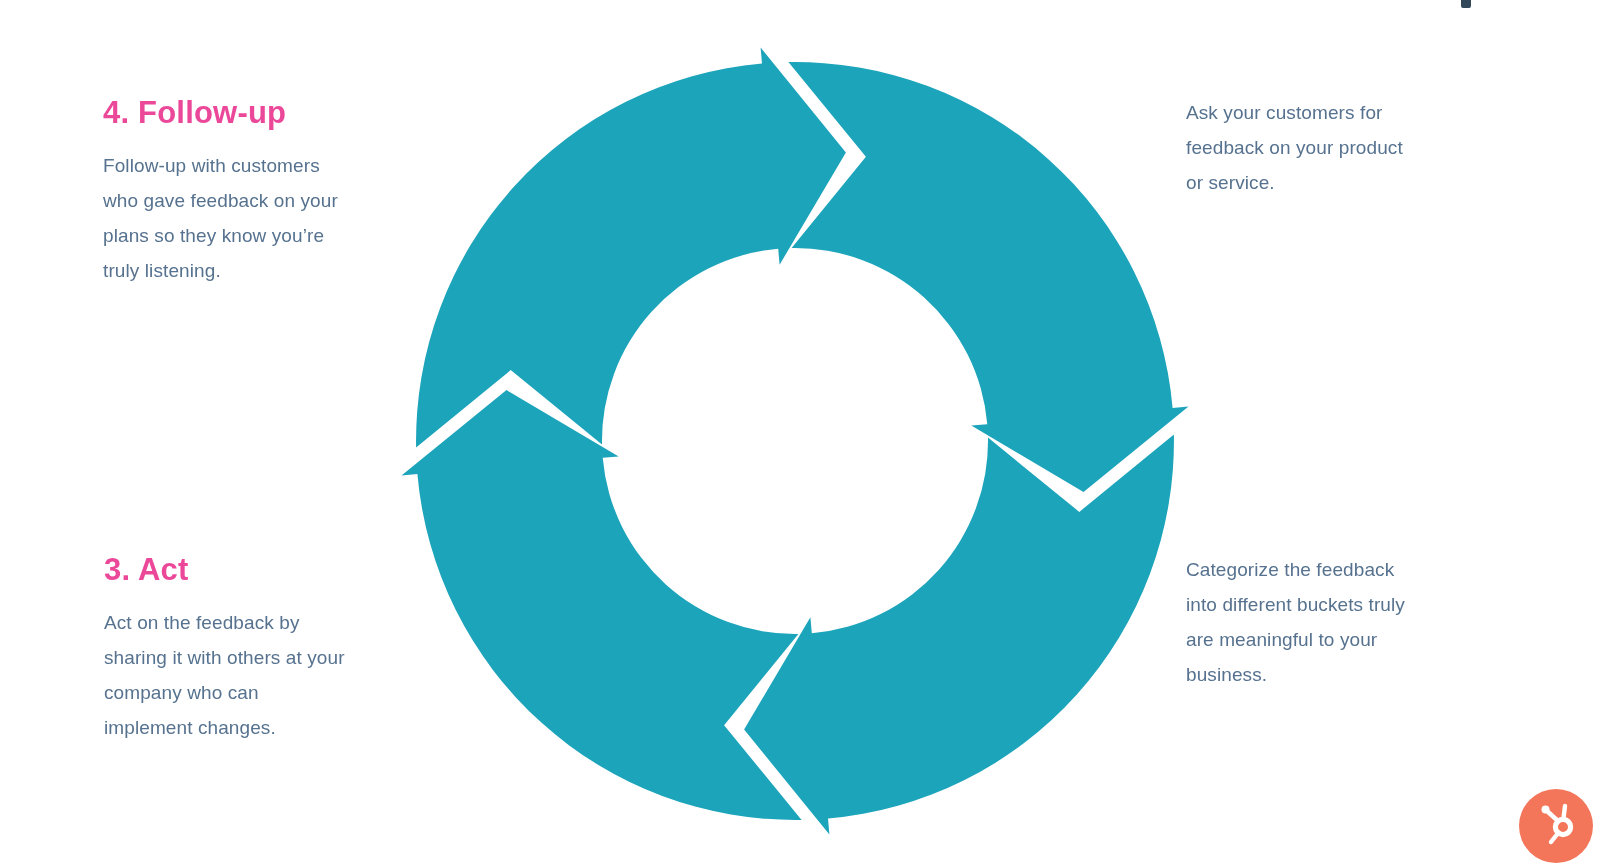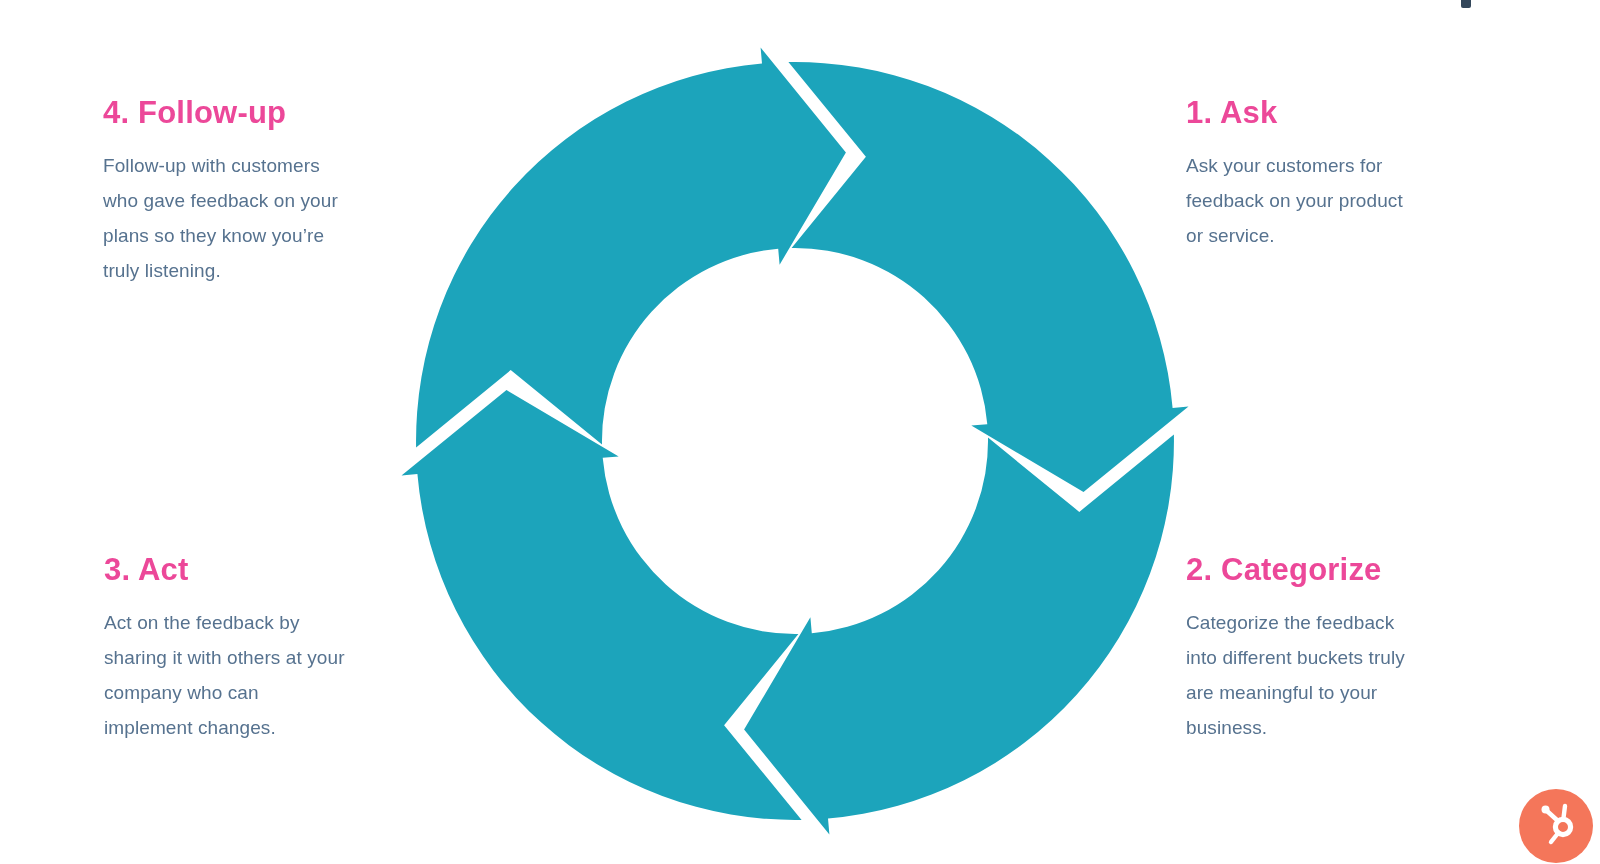--- a/index.html
+++ b/index.html
@@ -75,28 +75,26 @@
 <body>
 
 <svg id="cycle-svg" viewBox="0 0 1600 864" xmlns="http://www.w3.org/2000/svg">
   <path d="M 416.1 447.6 A 379 379 0 0 1 762.0 63.4 L 760.6 47.5 L 845.9 152.5 L 779.6 264.7 L 778.2 248.7 A 193 193 0 0 0 602.0 444.4 L 510.7 370.1 Z" fill="#1CA4BB"></path>
   <path d="M 788.4 62.1 A 379 379 0 0 1 1172.6 408.0 L 1188.5 406.6 L 1083.5 491.9 L 971.3 425.6 L 987.3 424.2 A 193 193 0 0 0 791.6 248.0 L 865.9 156.7 Z" fill="#1CA4BB"></path>
   <path d="M 1173.9 434.4 A 379 379 0 0 1 828.0 818.6 L 829.4 834.5 L 744.1 729.5 L 810.4 617.3 L 811.8 633.3 A 193 193 0 0 0 988.0 437.6 L 1079.3 511.9 Z" fill="#1CA4BB"></path>
   <path d="M 801.6 819.9 A 379 379 0 0 1 417.4 474.0 L 401.5 475.4 L 506.5 390.1 L 618.7 456.4 L 602.7 457.8 A 193 193 0 0 0 798.4 634.0 L 724.1 725.3 Z" fill="#1CA4BB"></path>
 </svg>
 
 <div class="step step-tr">
-  <h2>1. Ask</h2>
   <p>Ask your customers for
 feedback on your product
 or service.</p>
 </div>
 
 <div class="step step-br">
-  <h2>2. Categorize</h2>
   <p>Categorize the feedback
 into different buckets truly
 are meaningful to your
 business.</p>
 </div>
 
 <div class="step step-bl">
   <h2>3. Act</h2>
   <p>Act on the feedback by
 sharing it with others at your

